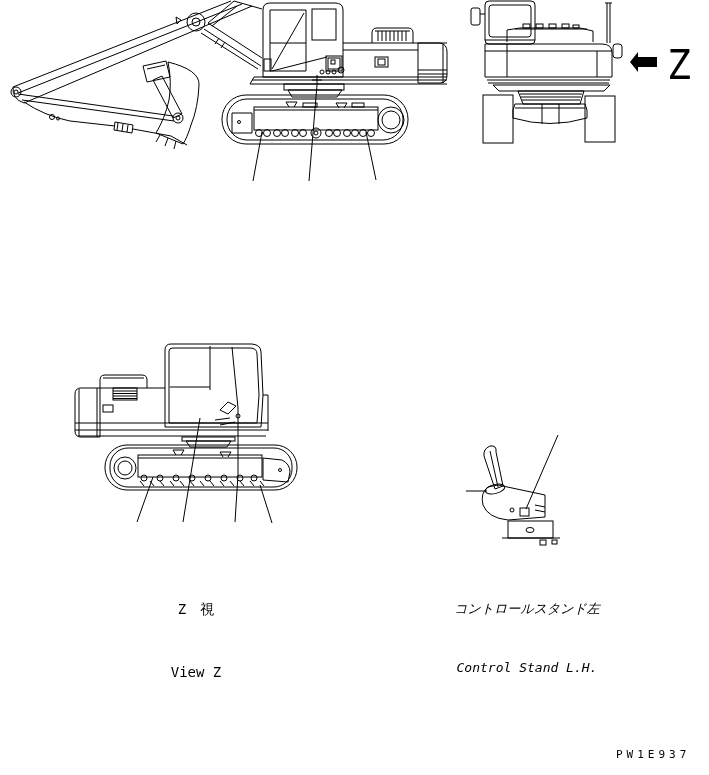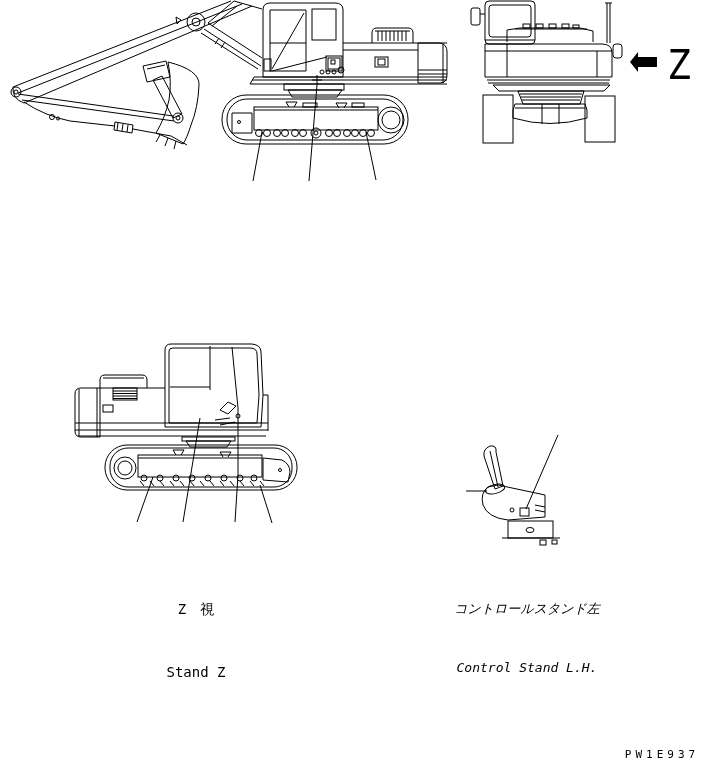--- a/index.html
+++ b/index.html
@@ -4,21 +4,21 @@
 <style>
   html,body{margin:0;padding:0;background:#ffffff;}
   .canvas{position:relative;width:709px;height:775px;background:#ffffff;overflow:hidden;
           font-family:"DejaVu Sans Mono","DejaVu Sans",monospace;color:#000;}
   .drawing{position:absolute;}
   .drawing path,.drawing rect,.drawing circle,.drawing ellipse,.drawing line,.drawing polyline{
       stroke:#000;fill:none;stroke-width:1;}
   .lbl{position:absolute;color:#000;text-align:center;line-height:1.5;white-space:pre;}
   .lbl-viewz{left:128px;top:557px;width:136px;font-size:14px;}
   .lbl-stand{left:424px;top:560px;width:206px;font-size:13px;font-style:italic;}
-  .lbl-code{left:616px;top:747px;width:92px;font-size:11px;letter-spacing:4px;text-align:center;}
+  .lbl-code{left:616px;top:747px;width:92px;font-size:11px;letter-spacing:4px;text-align:left;}
   .lbl-z{left:667px;top:45px;font-size:40px;line-height:1;font-weight:400;}
 </style>
 </head>
 <body>
 
 <div class="canvas">
 
   <svg class="drawing" style="left:0;top:0" width="455" height="195" viewBox="0 0 455 195">
     <g>
 
@@ -219,21 +219,21 @@
       <rect x="68" y="96" width="45" height="17"></rect>
       <ellipse cx="90" cy="105" rx="4" ry="2.5"></ellipse>
       <path d="M62,113 L120,113" stroke-width="3"></path>
       <rect x="100" y="115" width="6" height="5"></rect>
       <rect x="112" y="115" width="5" height="4"></rect>
     </g>
   </svg>
 
   <div class="lbl lbl-viewz">
     <div>Z　視</div>
-    <div>Stand Z</div>
+    <div>View Z</div>
   </div>
 
   <div class="lbl lbl-stand">
     <div>コントロールスタンド左</div>
     <div>Control Stand L.H.</div>
   </div>
 
   <div class="lbl lbl-code">PW1E937</div>
 </div>
 

